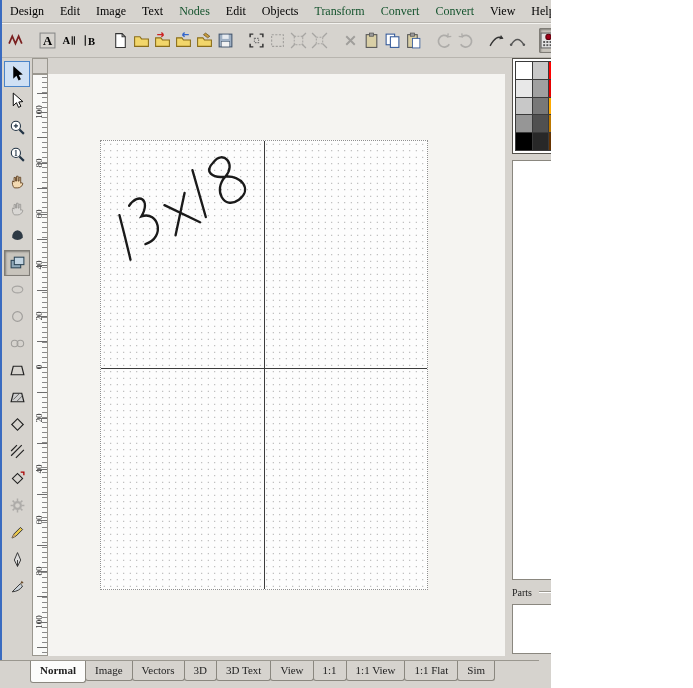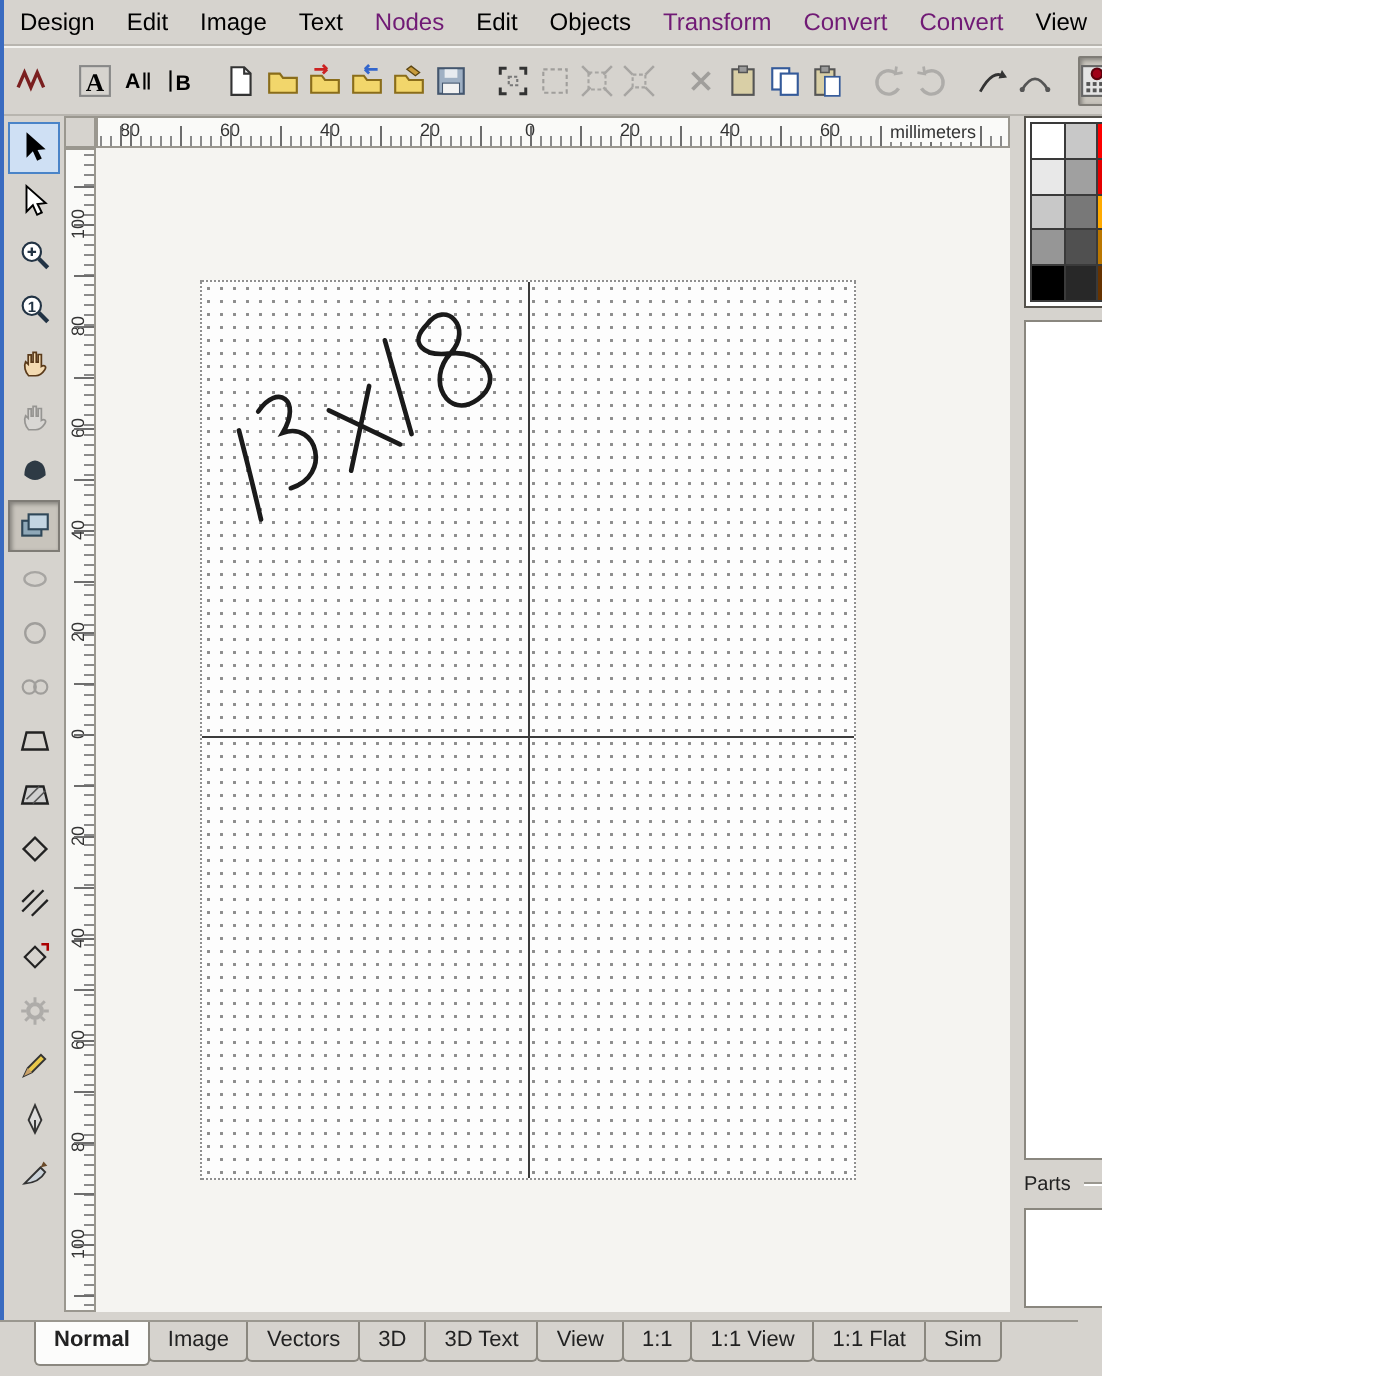--- a/index.html
+++ b/index.html
@@ -1,25 +1,25 @@
 <!DOCTYPE html>
 <html><head>
 <meta charset="utf-8">
 <style>
   html,body{margin:0;padding:0;}
   .app{
     position:relative;width:551px;height:688px;overflow:hidden;
-    background:#d6d3ce;font-family:Liberation Sans, sans-serif;
+    background:#d6d3ce;font-family:Liberation Serif, serif;
     box-shadow:inset 2px 0 0 #3a6bc0;
   }
   
   .menubar{position:absolute;left:2px;top:0;right:0;height:22px;display:flex;align-items:center;
     background:#d6d3ce;border-bottom:1px solid #b8b5af;}
   .menu-item{padding:2px 8px;font-size:12px;color:#000;cursor:default;}
-  .menu-item.disabled{color:#701a75;}
+  .menu-item.disabled{color:#14532d;}
   
   .toolbar{position:absolute;left:2px;top:23px;right:0;height:33px;display:flex;align-items:center;
     background:#d6d3ce;border-top:1px solid #f4f3f0;border-bottom:1px solid #b8b5af;padding-left:4px;}
   .tbtn{width:23px;height:23px;display:flex;align-items:center;justify-content:center;
     border:1px solid transparent;border-radius:1px;margin:0 1px;}
   .tbtn.disabled svg{filter:grayscale(1) opacity(.42);}
   .tbtn.active{border:1px solid #7f7c76;background:#c8c4bc;box-shadow:inset 1px 1px 2px rgba(0,0,0,.35);}
   .tbtn.gap{margin-left:11px;}
   .tb-sep{width:1px;height:20px;background:#9a978f;border-right:1px solid #fff;margin:0 5px;}
   .ic{width:17px;height:17px;}
@@ -71,21 +71,21 @@
   .panel.preview{top:104px;height:420px;}
   .panel.parts-list{top:548px;height:50px;}
   .parts-row{position:absolute;left:4px;top:528px;width:173px;height:16px;display:flex;align-items:center;}
   .parts-label{font-size:10px;color:#222;margin-right:3px;}
   .parts-divider{flex:1;height:0;border-top:1px solid #9a978f;border-bottom:1px solid #fff;margin:0 4px;}
   .parts-swatch{width:12px;height:11px;background:#fff;border:1px solid #8a877f;margin-right:3px;}
   .mini-btn{width:18px;height:13px;font-size:6px;line-height:12px;text-align:center;color:#222;
     background:#d6d3ce;border:1px solid;border-color:#fff #7f7c76 #7f7c76 #fff;margin-left:1px;}
   
   .tabbar{position:absolute;left:0;right:12px;bottom:0;height:28px;background:#d6d3ce;
-    border-top:1px solid #9a978f;display:flex;align-items:flex-start;padding-left:17px;box-sizing:border-box;}
+    border-top:1px solid #9a978f;display:flex;align-items:flex-start;padding-left:30px;box-sizing:border-box;}
   .tab{height:19px;line-height:19px;padding:0 9px;font-size:11px;color:#222;background:#d6d3ce;
     border:1px solid #8a877f;border-top:none;border-radius:0 0 3px 3px;margin-right:-1px;}
   .tab.selected{background:#fcfcfb;font-weight:bold;height:21px;z-index:2;position:relative;}
 </style>
 </head>
 <body>
 
 <svg width="0" height="0" style="position:absolute" aria-hidden="true">
 <defs>
   <symbol id="i-wave" viewBox="0 0 16 16">
@@ -513,31 +513,20 @@
       </span>
       <span class="tool">
         <svg class="ic">
           <use href="#i-knife"></use>
         </svg>
       </span>
     </div>
 
   <div class="ruler-corner"></div>
 
-  <div class="hruler">
-    <span class="unit-label">millimeters</span>
-  <span class="hnum" style="left: 16px;">80</span>
-      <span class="hnum" style="left: 66px;">60</span>
-      <span class="hnum" style="left: 116px;">40</span>
-      <span class="hnum" style="left: 166px;">20</span>
-      <span class="hnum" style="left: 216px;">0</span>
-      <span class="hnum" style="left: 266px;">20</span>
-      <span class="hnum" style="left: 316px;">40</span>
-      <span class="hnum" style="left: 366px;">60</span>
-    </div>
 
   <div class="vruler">
       <span class="vnum" style="top: 31px;">100</span>
       <span class="vnum" style="top: 82px;">80</span>
       <span class="vnum" style="top: 133px;">60</span>
       <span class="vnum" style="top: 184px;">40</span>
       <span class="vnum" style="top: 235px;">20</span>
       <span class="vnum" style="top: 286px;">0</span>
       <span class="vnum" style="top: 337px;">20</span>
       <span class="vnum" style="top: 388px;">40</span>

